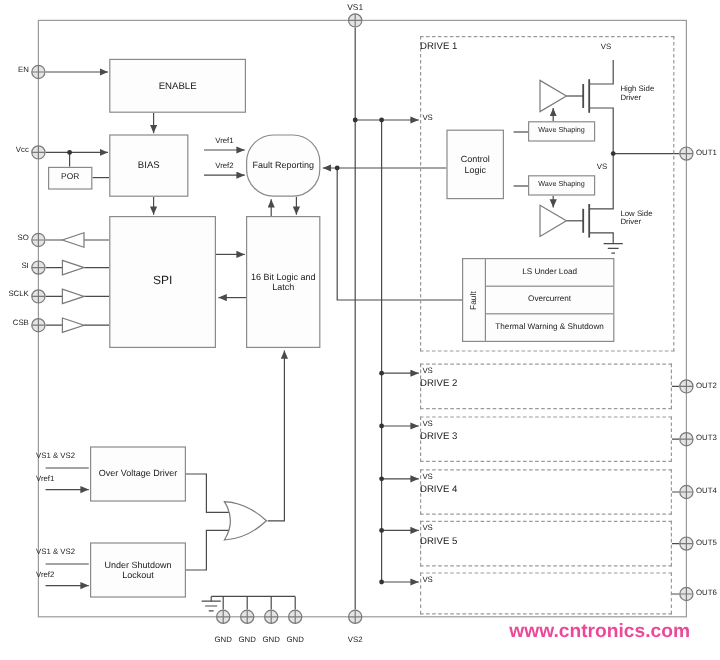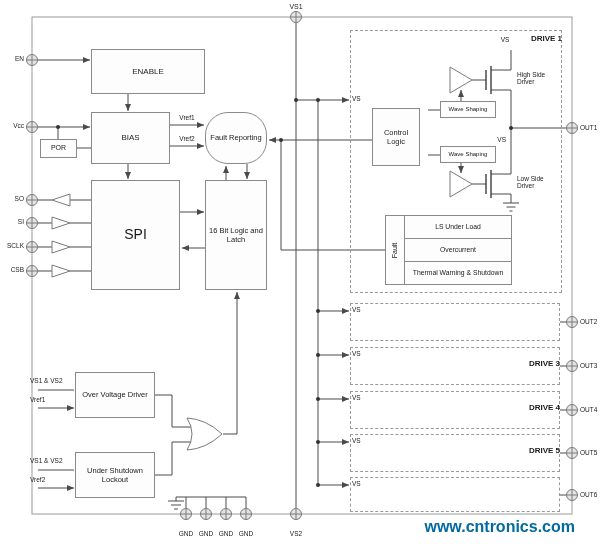--- a/index.html
+++ b/index.html
@@ -8,21 +8,21 @@
   svg{position:absolute;left:0;top:0;}
   .w{stroke:#4a4a4a;stroke-width:1;fill:none;}
   .w2{stroke:#4a4a4a;stroke-width:1.5;fill:none;}
   .box{position:absolute;box-sizing:border-box;background:#fdfdfd;border:1px solid #8a8a8a;
        display:flex;align-items:center;justify-content:center;text-align:center;
        font-size:7.5px;line-height:1.25;padding:0 3px;}
   .dashed{position:absolute;box-sizing:border-box;border:1px dashed #9a9a9a;background:transparent;}
   .lbl{position:absolute;font-size:6.5px;line-height:1.1;}
   .ctr{text-align:center;}
   .rgt{text-align:right;}
-  .title{position:absolute;font-size:8px;text-align:right;font-weight:bold;}
+  .title{position:absolute;font-size:8px;text-align:left;}
   .fault-box{position:absolute;left:385px;top:215px;width:127px;height:70px;box-sizing:border-box;
              border:1px solid #8a8a8a;background:#fdfdfd;display:flex;}
   .fault-left{width:18px;border-right:1px solid #8a8a8a;display:flex;align-items:center;justify-content:center;}
   .vtext{transform:rotate(-90deg);font-size:7px;white-space:nowrap;}
   .fault-rows{flex:1;display:flex;flex-direction:column;}
   .fault-row{flex:1;border-bottom:1px solid #8a8a8a;display:flex;align-items:center;justify-content:center;
              font-size:6.8px;line-height:1.2;text-align:center;padding:0 6px;}
   .fault-row.last{border-bottom:none;}
   #watermark{position:absolute;left:390px;top:518px;width:185px;text-align:right;
              font-size:16px;font-weight:bold;}
@@ -170,42 +170,43 @@
 
 <div class="dashed" style="left:350px;top:30px;width:212px;height:263px;"></div>
 <div class="dashed" style="left:350px;top:303px;width:210px;height:38px;"></div>
 <div class="dashed" style="left:350px;top:347px;width:210px;height:38px;"></div>
 <div class="dashed" style="left:350px;top:391px;width:210px;height:38px;"></div>
 <div class="dashed" style="left:350px;top:434px;width:210px;height:38px;"></div>
 <div class="dashed" style="left:350px;top:477px;width:210px;height:35px;"></div>
 
 <div class="box" style="left:91px;top:49px;width:114px;height:45px;font-size:8px;">ENABLE</div>
 <div class="box" style="left:40px;top:139px;width:37px;height:19px;font-size:7px;">POR</div>
-<div class="box" style="left:91px;top:112px;width:79px;height:52px;font-size:8px;">BIAS</div>
+<div class="box" style="left:91px;top:112px;width:66px;height:52px;font-size:8px;">BIAS</div>
 <div class="box" style="left:205px;top:112px;width:62px;height:52px;border-radius:23px;">Fault Reporting</div>
-<div class="box" style="left:91px;top:180px;width:89px;height:110px;font-size:14px;">SPI</div>
+<div class="box" style="left:91px;top:180px;width:89px;height:110px;font-size:10px;">SPI</div>
 <div class="box" style="left:205px;top:180px;width:62px;height:110px;">16 Bit Logic and Latch</div>
 <div class="box" style="left:75px;top:372px;width:80px;height:46px;">Over Voltage Driver</div>
 <div class="box" style="left:75px;top:452px;width:80px;height:46px;">Under Shutdown Lockout</div>
 <div class="box" style="left:372px;top:108px;width:48px;height:58px;">Control Logic</div>
 <div class="box" style="left:440px;top:101px;width:56px;height:17px;font-size:6px;">Wave Shaping</div>
 <div class="box" style="left:440px;top:146px;width:56px;height:17px;font-size:6px;">Wave Shaping</div>
 
 <div class="fault-box">
   <div class="fault-left">
     <span class="vtext">Fault</span>
   </div>
   <div class="fault-rows">
     <div class="fault-row">LS Under Load</div>
     <div class="fault-row">Overcurrent</div>
     <div class="fault-row last">Thermal Warning &amp; Shutdown</div>
   </div>
 </div>
 
 <div class="title" style="left:350px;top:34px;width:212px;">DRIVE 1</div>
+<div class="title" style="left:350px;top:315px;width:210px;">DRIVE 2</div>
 <div class="title" style="left:350px;top:359px;width:210px;">DRIVE 3</div>
 <div class="title" style="left:350px;top:403px;width:210px;">DRIVE 4</div>
 <div class="title" style="left:350px;top:446px;width:210px;">DRIVE 5</div>
 
 <div class="lbl ctr" style="left:280px;top:3px;width:32px;font-size:7px;">VS1</div>
 <div class="lbl rgt" style="left:2px;top:55px;width:22px;">EN</div>
 <div class="lbl rgt" style="left:2px;top:122px;width:22px;">Vcc</div>
 <div class="lbl rgt" style="left:2px;top:195px;width:22px;">SO</div>
 <div class="lbl rgt" style="left:2px;top:218px;width:22px;">SI</div>
 <div class="lbl rgt" style="left:0px;top:242px;width:24px;">SCLK</div>
@@ -232,15 +233,15 @@
 <div class="lbl" style="left:352px;top:306px;width:16px;">VS</div>
 <div class="lbl" style="left:352px;top:350px;width:16px;">VS</div>
 <div class="lbl" style="left:352px;top:394px;width:16px;">VS</div>
 <div class="lbl" style="left:352px;top:437px;width:16px;">VS</div>
 <div class="lbl" style="left:352px;top:480px;width:16px;">VS</div>
 <div class="lbl ctr" style="left:495px;top:36px;width:20px;">VS</div>
 <div class="lbl rgt" style="left:488px;top:136px;width:18px;">VS</div>
 <div class="lbl" style="left:517px;top:71px;width:44px;">High Side Driver</div>
 <div class="lbl" style="left:517px;top:175px;width:44px;">Low Side Driver</div>
 
-<div id="watermark" style="color: #0369a1;">www.cntronics.com</div>
+<div id="watermark" style="color: #ec4899;">www.cntronics.com</div>
 
 </div>
 
 </body></html>

